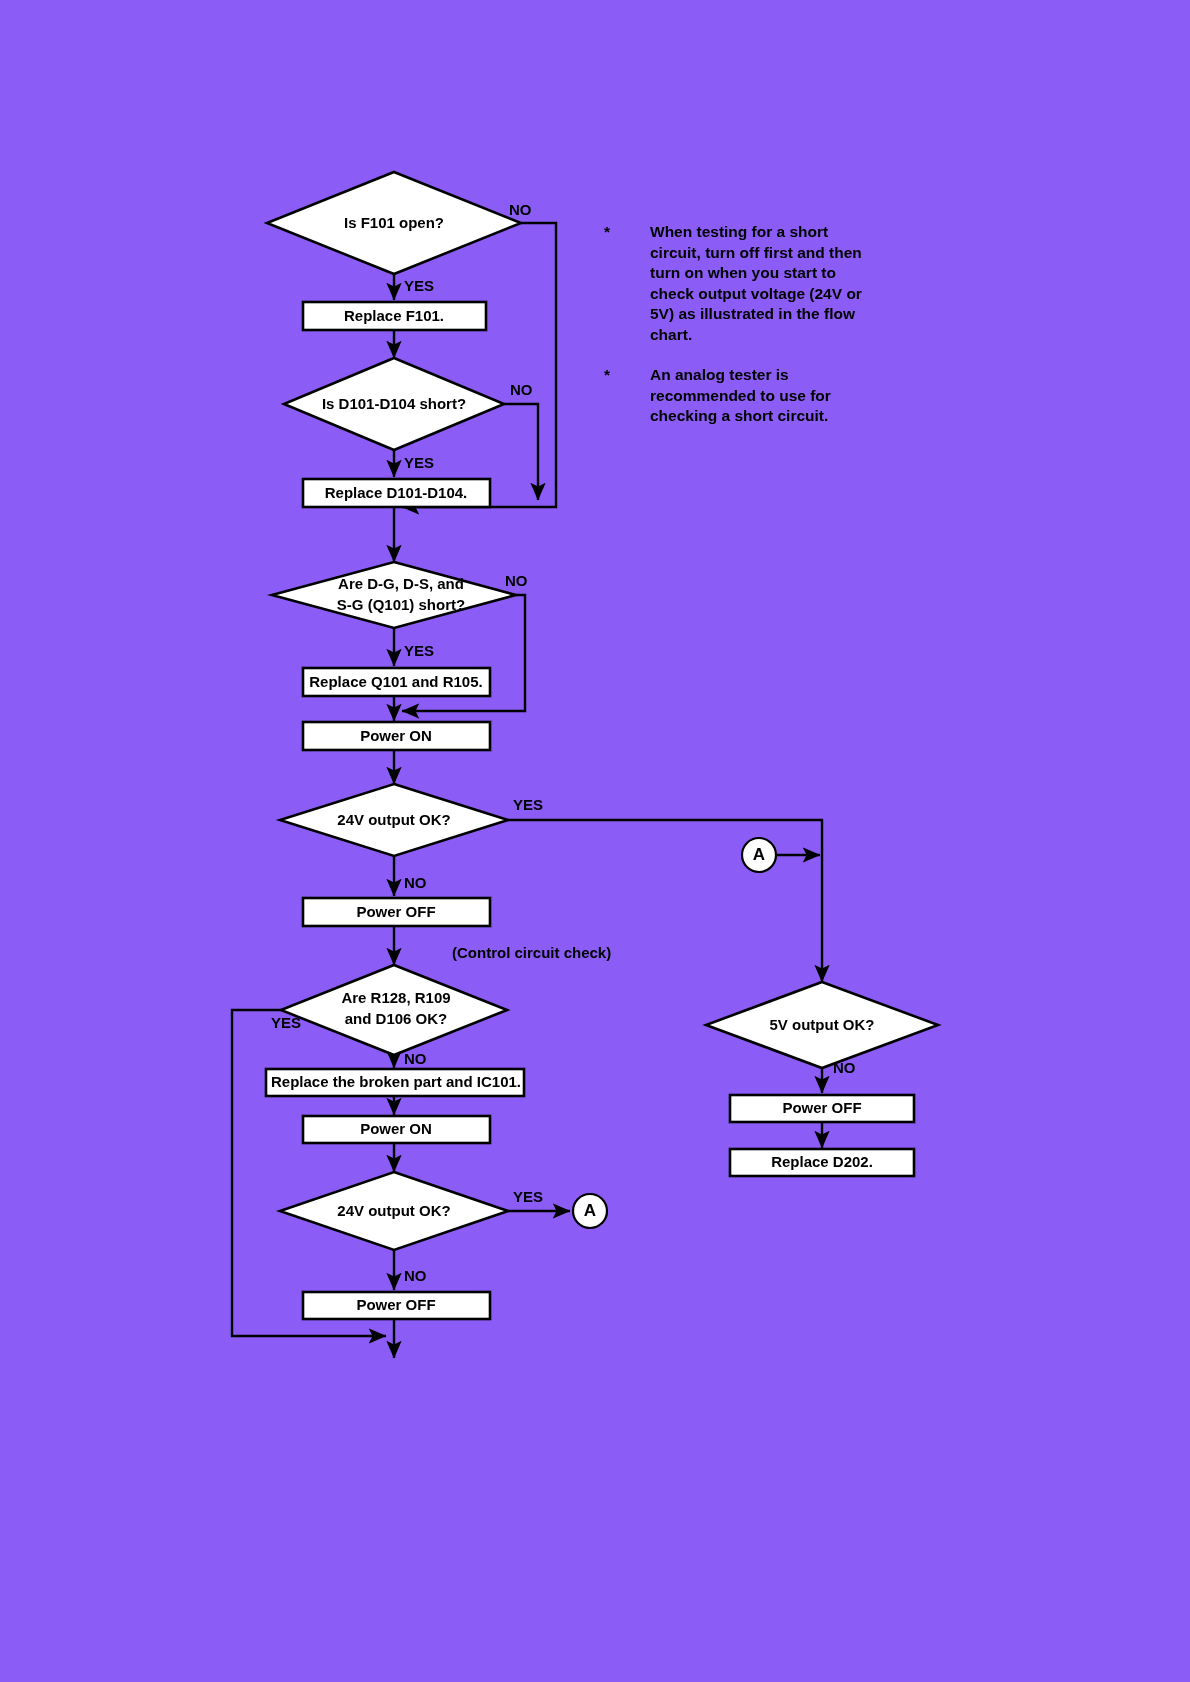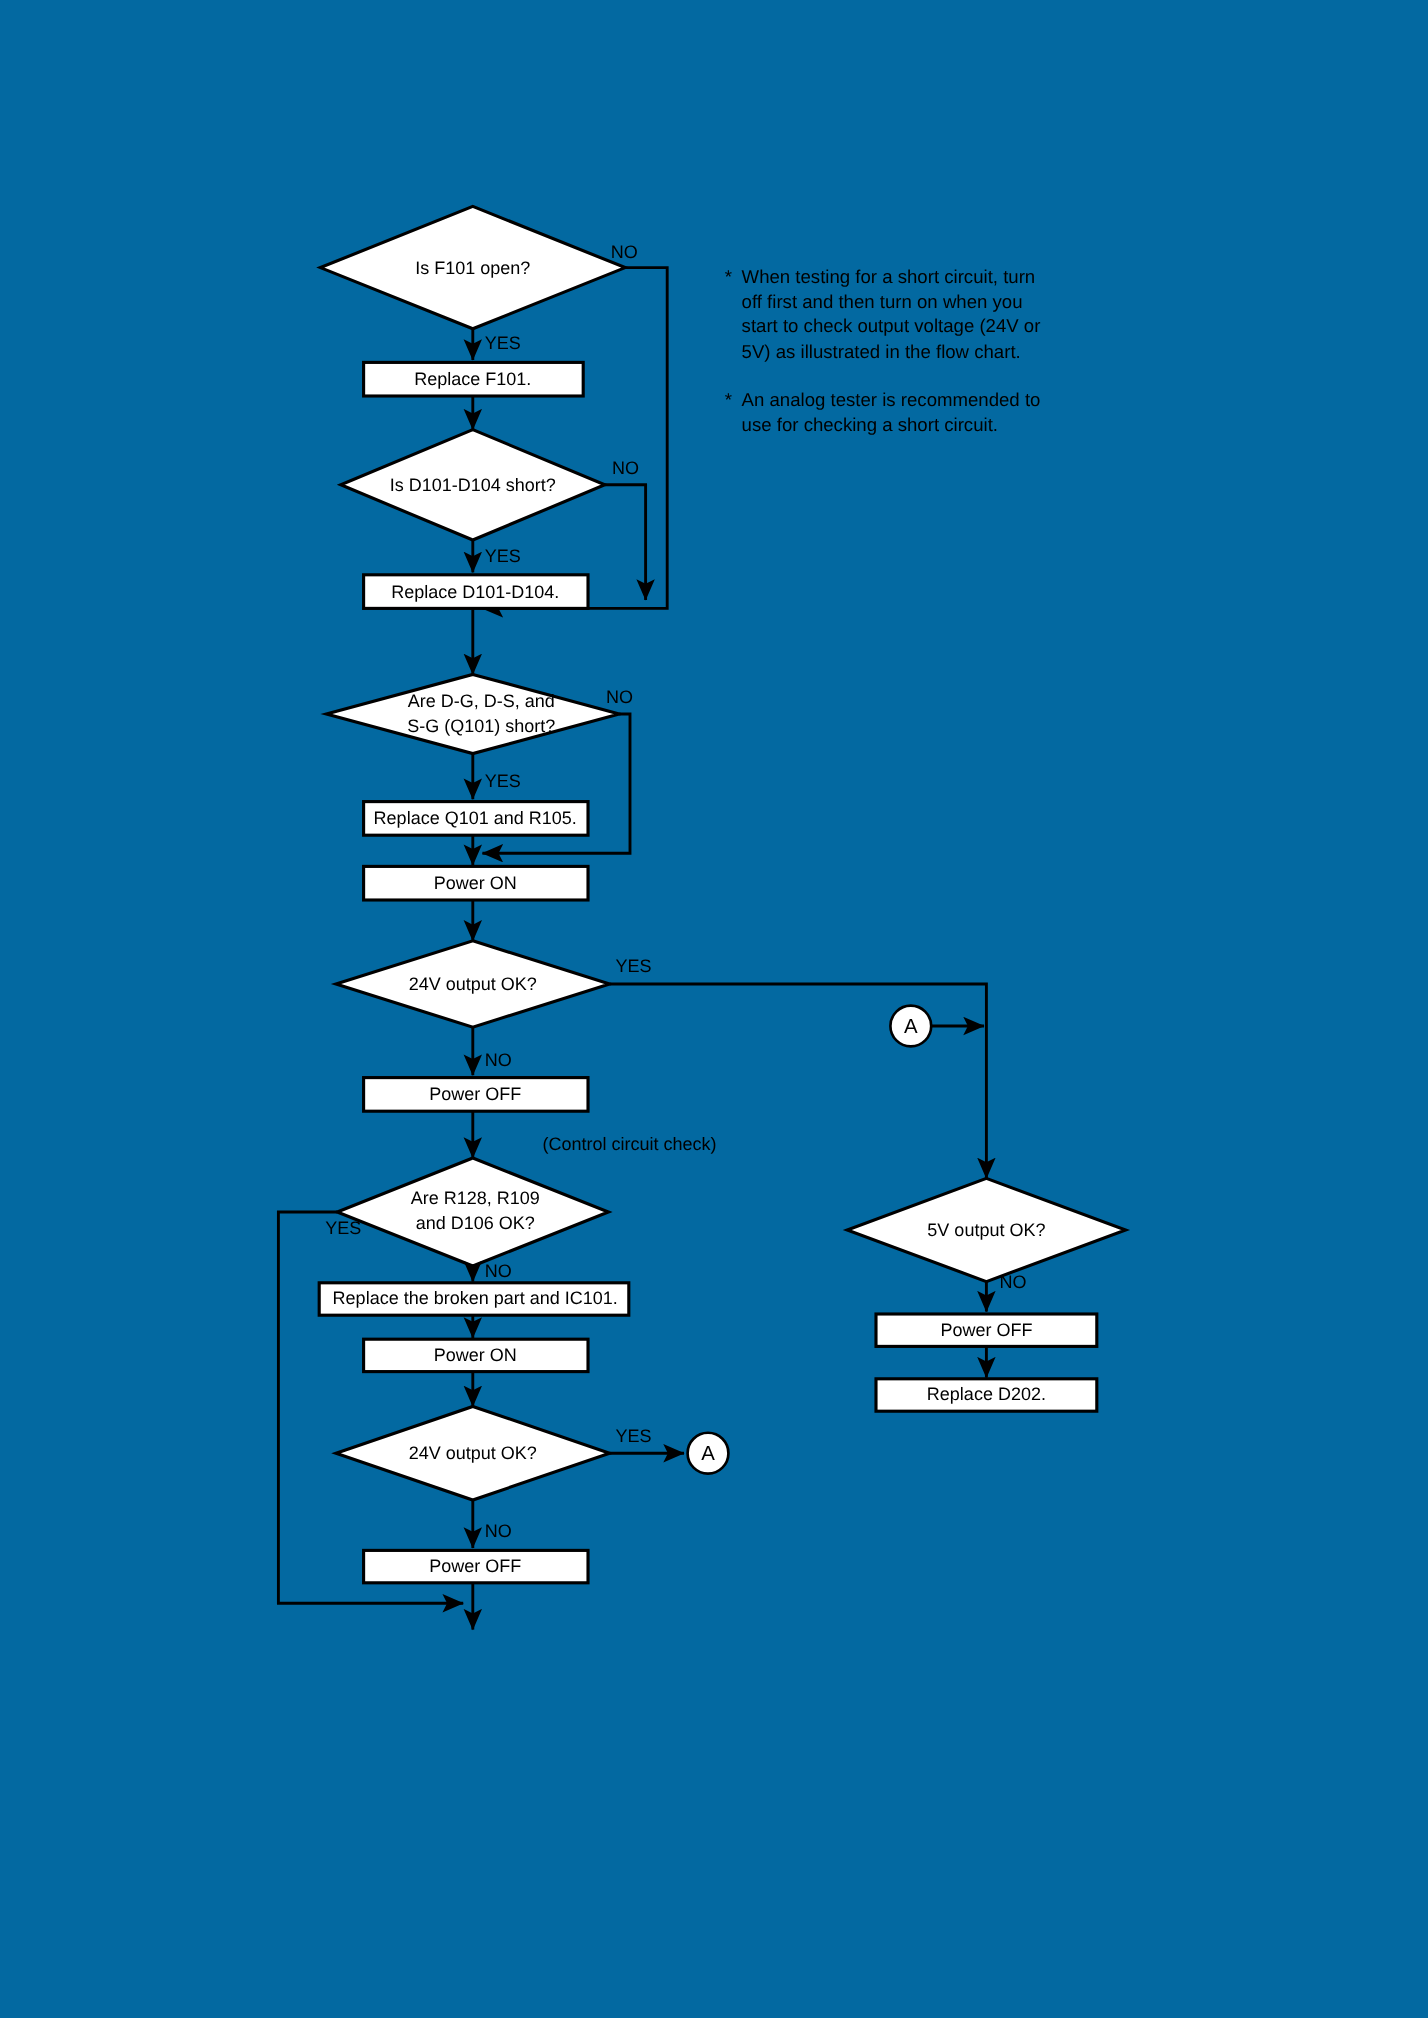--- a/index.html
+++ b/index.html
@@ -8,22 +8,23 @@
     background: #ffffff;
   }
   body {
     font-family: "Liberation Sans", sans-serif;
     color: #000000;
   }
   #page {
     position: relative;
     width: 1190px;
     height: 1682px;
-    background: #0369a1;
+    background: #8b5cf6;
     overflow: hidden;
+    font-weight: bold;
   }
   #flow-svg {
     position: absolute;
     left: 0;
     top: 0;
     width: 1190px;
     height: 1682px;
   }
   .node-text {
     font-family: "Liberation Sans", sans-serif;
@@ -88,20 +89,21 @@
     margin-bottom: 20px;
   }
   .note-star {
     width: 14px;
     flex: 0 0 14px;
     font-size: 15.5px;
     line-height: 20.5px;
   }
   .note-body {
     flex: 1 1 auto;
+    margin-left: 32px;
   }
 </style>
 </head>
 <body>
 
 <div id="page">
 
   <svg id="flow-svg" viewBox="0 0 1190 1682">
     <defs>
       <marker id="arrowhead" markerWidth="9" markerHeight="9" refX="7.2" refY="3.2" orient="auto" markerUnits="strokeWidth">

